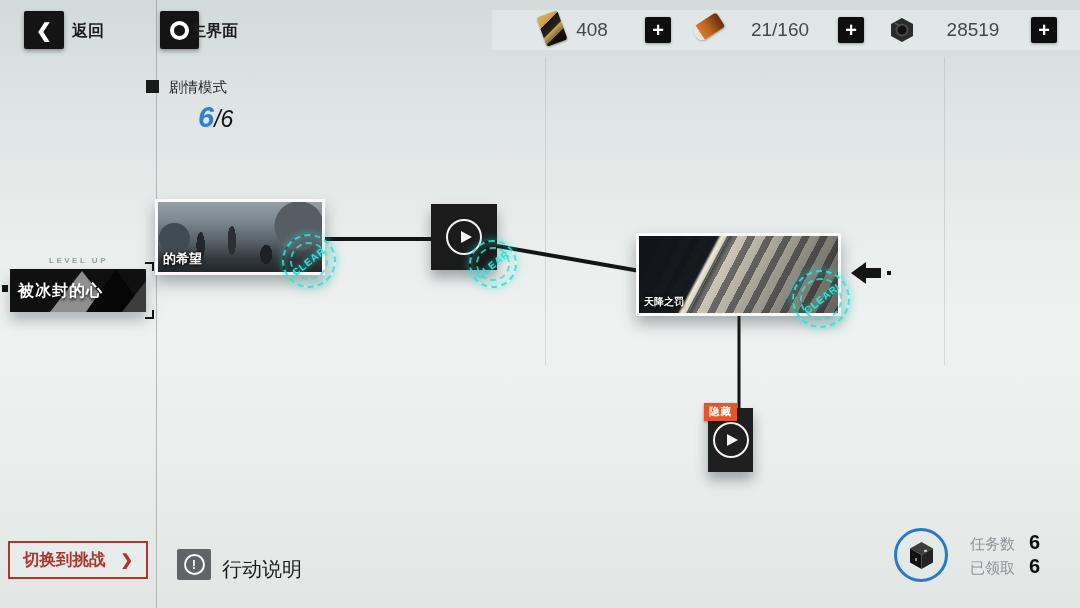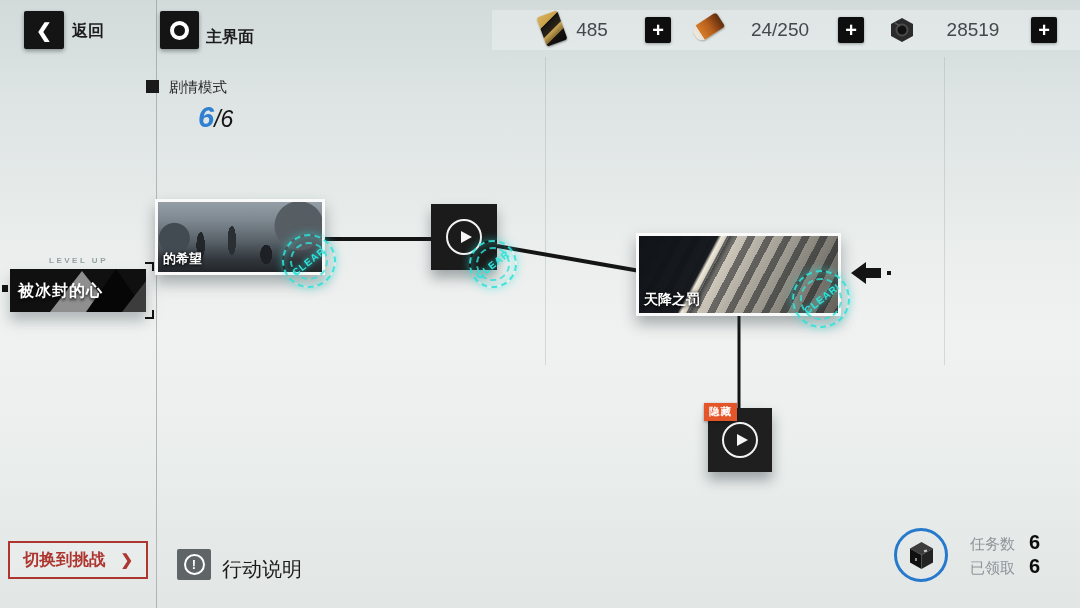--- a/index.html
+++ b/index.html
@@ -18,21 +18,21 @@
   .divider-v { left:156px; top:0; width:1px; height:608px; background:rgba(120,132,132,.5); }
 
   
   .sq-btn { background:#141414; border-radius:2px; display:flex; align-items:center; justify-content:center;
             box-shadow:0 2px 4px rgba(30,40,42,.45); cursor:pointer; }
   .back-btn { left:24px; top:11px; width:40px; height:38px; color:#fff; font-size:19px; font-weight:bold; }
   .bar-label { font-size:16px; font-weight:bold; color:#1c1c1c; }
   .back-label { left:72px; top:21px; }
   .main-btn { left:160px; top:11px; width:39px; height:38px; }
   .main-btn-ring { width:19px; height:19px; border:4px solid #fff; border-radius:50%; }
-  .main-label { left:206px; top:21px;margin-top:6px; }
+  .main-label { left:190px; top:21px; }
 
   
   .cur-strip { left:492px; top:10px; width:588px; height:40px; background:rgba(255,255,255,.28); }
   .cur-val { font-size:19px; color:#43484b; text-align:center; }
   .plus-btn { width:26px; height:26px; background:#0e0e0e; border-radius:2px; color:#fff;
               display:flex; align-items:center; justify-content:center; font-size:20px; font-weight:bold;
               box-shadow:0 1px 3px rgba(30,40,42,.4); cursor:pointer; line-height:1; }
   .icon-card { left:541px; top:13px; width:22px; height:31px; border-radius:3px; transform:rotate(-20deg);
                background:linear-gradient(155deg,#d9b25c 0%,#caa14a 28%,#171411 30%,#2b241a 52%,#c9a554 54%,#8a6f33 70%,#151210 72%,#0c0b09 100%);
                box-shadow:0 1px 2px rgba(0,0,0,.4); }
@@ -60,26 +60,26 @@
       radial-gradient(ellipse 10px 16px at 66% 75%, #1d2125 0 60%, rgba(0,0,0,0) 61%),
       linear-gradient(180deg,#939ea6 0%,#7e8890 26%,#565f66 58%,#31373c 82%,#22262a 100%); }
   .card2 { left:636px; top:233px; width:205px; height:83px; }
   .card2-art { width:100%; height:100%;
     background:
       linear-gradient(118deg, rgba(0,0,0,0) 33%, #efe9da 34.5%, #d8d2c2 36.5%, rgba(0,0,0,0) 37%),
       repeating-linear-gradient(118deg, rgba(16,19,23,.5) 0 7px, rgba(0,0,0,0) 7px 16px),
       linear-gradient(118deg,#101318 0%,#171b20 30%,#2c2f33 36%,#cfc9bc 40%,#b5b0a5 52%,#97948b 68%,#77756d 85%,#63615a 100%); }
   .stage-title { position:absolute; left:5px; bottom:4px; color:#fff; font-weight:bold;
                  text-shadow:0 1px 3px rgba(0,0,0,.9), 0 0 4px rgba(0,0,0,.6);margin-top:46px; }
-  .t1 { font-size:13px; } .t2 { font-size:14px;text-align:right; }
+  .t1 { font-size:13px; } .t2 { font-size:10px;text-align:right; }
 
   .node { background:#1b1b1b; box-shadow:0 8px 12px rgba(45,55,60,.4); cursor:pointer;
           display:flex; align-items:center; justify-content:center; }
   .node-mid { left:431px; top:204px; width:66px; height:66px; }
-  .node-hidden { left:708px; top:408px; width:64px; height:64px; background:#1f1f1f; }
+  .node-hidden { left:708px; top:408px; width:45px; height:64px; background:#1f1f1f; }
   .play-circle { width:36px; height:36px; border:2.5px solid #f2f2f2; border-radius:50%;
                  display:flex; align-items:center; justify-content:center; }
   .play-tri { width:0; height:0; border-left:11px solid #f5f5f5; border-top:6.5px solid rgba(0,0,0,0);
               border-bottom:6.5px solid rgba(0,0,0,0); margin-left:4px; }
 
   .tag-hidden { position:absolute; left:-4px; top:-5px; background:#e4562a; color:#fff;
                 font-size:10.5px; font-weight:bold; padding:2px 5px; letter-spacing:1px;
                 box-shadow:0 1px 3px rgba(0,0,0,.35); }
 
   
@@ -146,27 +146,27 @@
   <div class="abs bar-label back-label">返回</div>
 
   <div class="abs sq-btn main-btn">
     <div class="main-btn-ring"></div>
   </div>
   <div class="abs bar-label main-label">主界面</div>
 
   <div class="abs cur-strip"></div>
 
   <div class="abs icon-card"></div>
-  <div class="abs cur-val" style="left:552px; top:19px; width:80px;">485</div>
+  <div class="abs cur-val" style="left:552px; top:19px; width:80px;">408</div>
   <div class="abs plus-btn" style="left:645px; top:17px;">
     <span>+</span>
   </div>
 
   <div class="abs icon-batt"></div>
-  <div class="abs cur-val" style="left:727px; top:19px; width:106px;">24/250</div>
+  <div class="abs cur-val" style="left:727px; top:19px; width:106px;">21/160</div>
   <div class="abs plus-btn" style="left:838px; top:17px;">
     <span>+</span>
   </div>
 
   <div class="abs icon-nut-wrap">
     <svg width="28" height="28" viewBox="0 0 28 28">
       <polygon points="14,2 25,8 25,20 14,26 3,20 3,8" fill="#2b2b2b"></polygon>
       <circle cx="14" cy="14" r="5.5" fill="#111"></circle>
       <circle cx="14" cy="14" r="5.5" fill="none" stroke="#4a4a4a" stroke-width="2"></circle>
       <path d="M7 7 L12 10" stroke="#555" stroke-width="1.5"></path>

